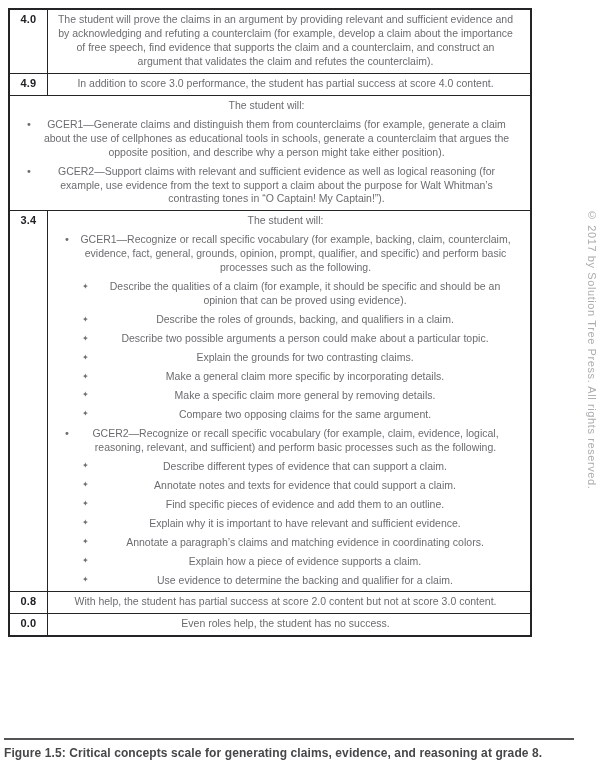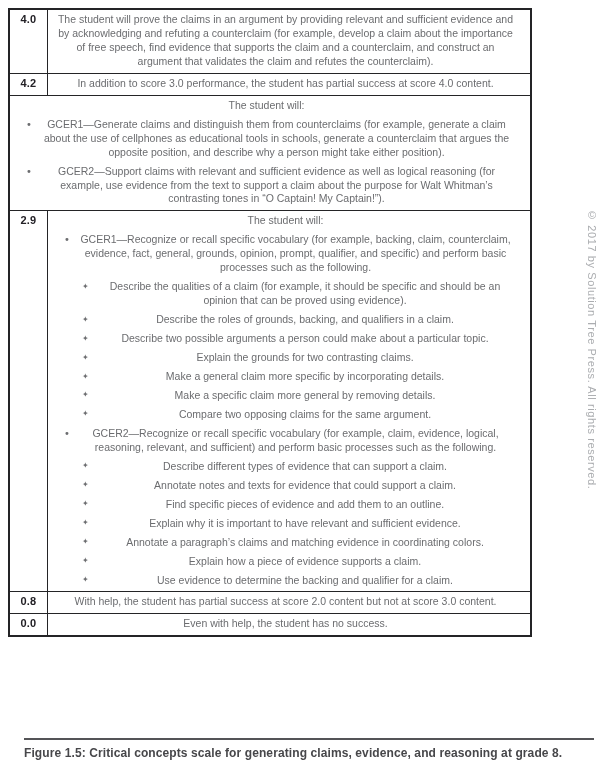--- a/index.html
+++ b/index.html
@@ -51,21 +51,21 @@
     position: absolute;
     left: 586px; top: 209px;
     writing-mode: vertical-rl;
     font-size: 11px;
     letter-spacing: 0.6px;
     color: #abadb0;
     white-space: nowrap;
   }
   .footer {
     position: absolute;
-    left: 24px; top: 738px;
+    left: 4px; top: 738px;
     width: 570px;
     border-top: 2px solid #545457;
     padding-top: 6px;
   }
   .caption {
     font-size: 12px;
     font-weight: bold;
     color: #47474a;
     letter-spacing: 0.1px;
   }
@@ -74,34 +74,34 @@
 <body>
 
 <div class="scale-table">
     <div class="trow">
       <div class="score">4.0</div>
       <div class="content">
         <div class="para">The student will prove the claims in an argument by providing relevant and sufficient evidence and by acknowledging and refuting a counterclaim (for example, develop a claim about the importance of free speech, find evidence that supports the claim and a counterclaim, and construct an argument that validates the claim and refutes the counterclaim).</div>
       </div>
     </div>
     <div class="trow">
-      <div class="score">4.2</div>
+      <div class="score">4.9</div>
       <div class="content">
         <div class="para">In addition to score 3.0 performance, the student has partial success at score 4.0 content.</div>
       </div>
     </div>
     <div class="trow">
       <div class="content">
         <div class="para">The student will:</div>
         <div class="b1"><span class="glyph">•</span>GCER1—Generate claims and distinguish them from counterclaims (for example, generate a claim about the use of cellphones as educational tools in schools, generate a counterclaim that argues the opposite position, and describe why a person might take either position).</div>
         <div class="b1"><span class="glyph">•</span>GCER2—Support claims with relevant and sufficient evidence as well as logical reasoning (for example, use evidence from the text to support a claim about the purpose for Walt Whitman’s contrasting tones in “O Captain! My Captain!”).</div>
       </div>
     </div>
     <div class="trow">
-      <div class="score">2.9</div>
+      <div class="score">3.4</div>
       <div class="content">
         <div class="para">The student will:</div>
         <div class="b1"><span class="glyph">•</span><span>GCER1—Recognize or recall specific vocabulary (for example, </span><span class="it">backing</span><span>, </span><span class="it">claim</span><span>, </span><span class="it">counterclaim</span><span>, </span><span class="it">evidence</span><span>, </span><span class="it">fact</span><span>, </span><span class="it">general</span><span>, </span><span class="it">grounds</span><span>, </span><span class="it">opinion</span><span>, </span><span class="it">prompt</span><span>, </span><span class="it">qualifier</span><span>, and </span><span class="it">specific</span><span>) and perform basic processes such as the following.</span></div>
         <div class="b2"><span class="glyph">✦</span>Describe the qualities of a claim (for example, it should be specific and should be an opinion that can be proved using evidence).</div>
         <div class="b2"><span class="glyph">✦</span>Describe the roles of grounds, backing, and qualifiers in a claim.</div>
         <div class="b2"><span class="glyph">✦</span>Describe two possible arguments a person could make about a particular topic.</div>
         <div class="b2"><span class="glyph">✦</span>Explain the grounds for two contrasting claims.</div>
         <div class="b2"><span class="glyph">✦</span>Make a general claim more specific by incorporating details.</div>
         <div class="b2"><span class="glyph">✦</span>Make a specific claim more general by removing details.</div>
         <div class="b2"><span class="glyph">✦</span>Compare two opposing claims for the same argument.</div>
@@ -117,21 +117,21 @@
     </div>
     <div class="trow">
       <div class="score">0.8</div>
       <div class="content">
         <div class="para">With help, the student has partial success at score 2.0 content but not at score 3.0 content.</div>
       </div>
     </div>
     <div class="trow">
       <div class="score">0.0</div>
       <div class="content">
-        <div class="para">Even with help, the student has no success.</div>
+        <div class="para">Even roles help, the student has no success.</div>
       </div>
     </div>
   </div>
 
 <div class="copyright">© 2017 by Solution Tree Press. All rights reserved.</div>
 
 <div class="footer">
   <div class="caption">Figure 1.5: Critical concepts scale for generating claims, evidence, and reasoning at grade 8.</div>
 </div>
 

